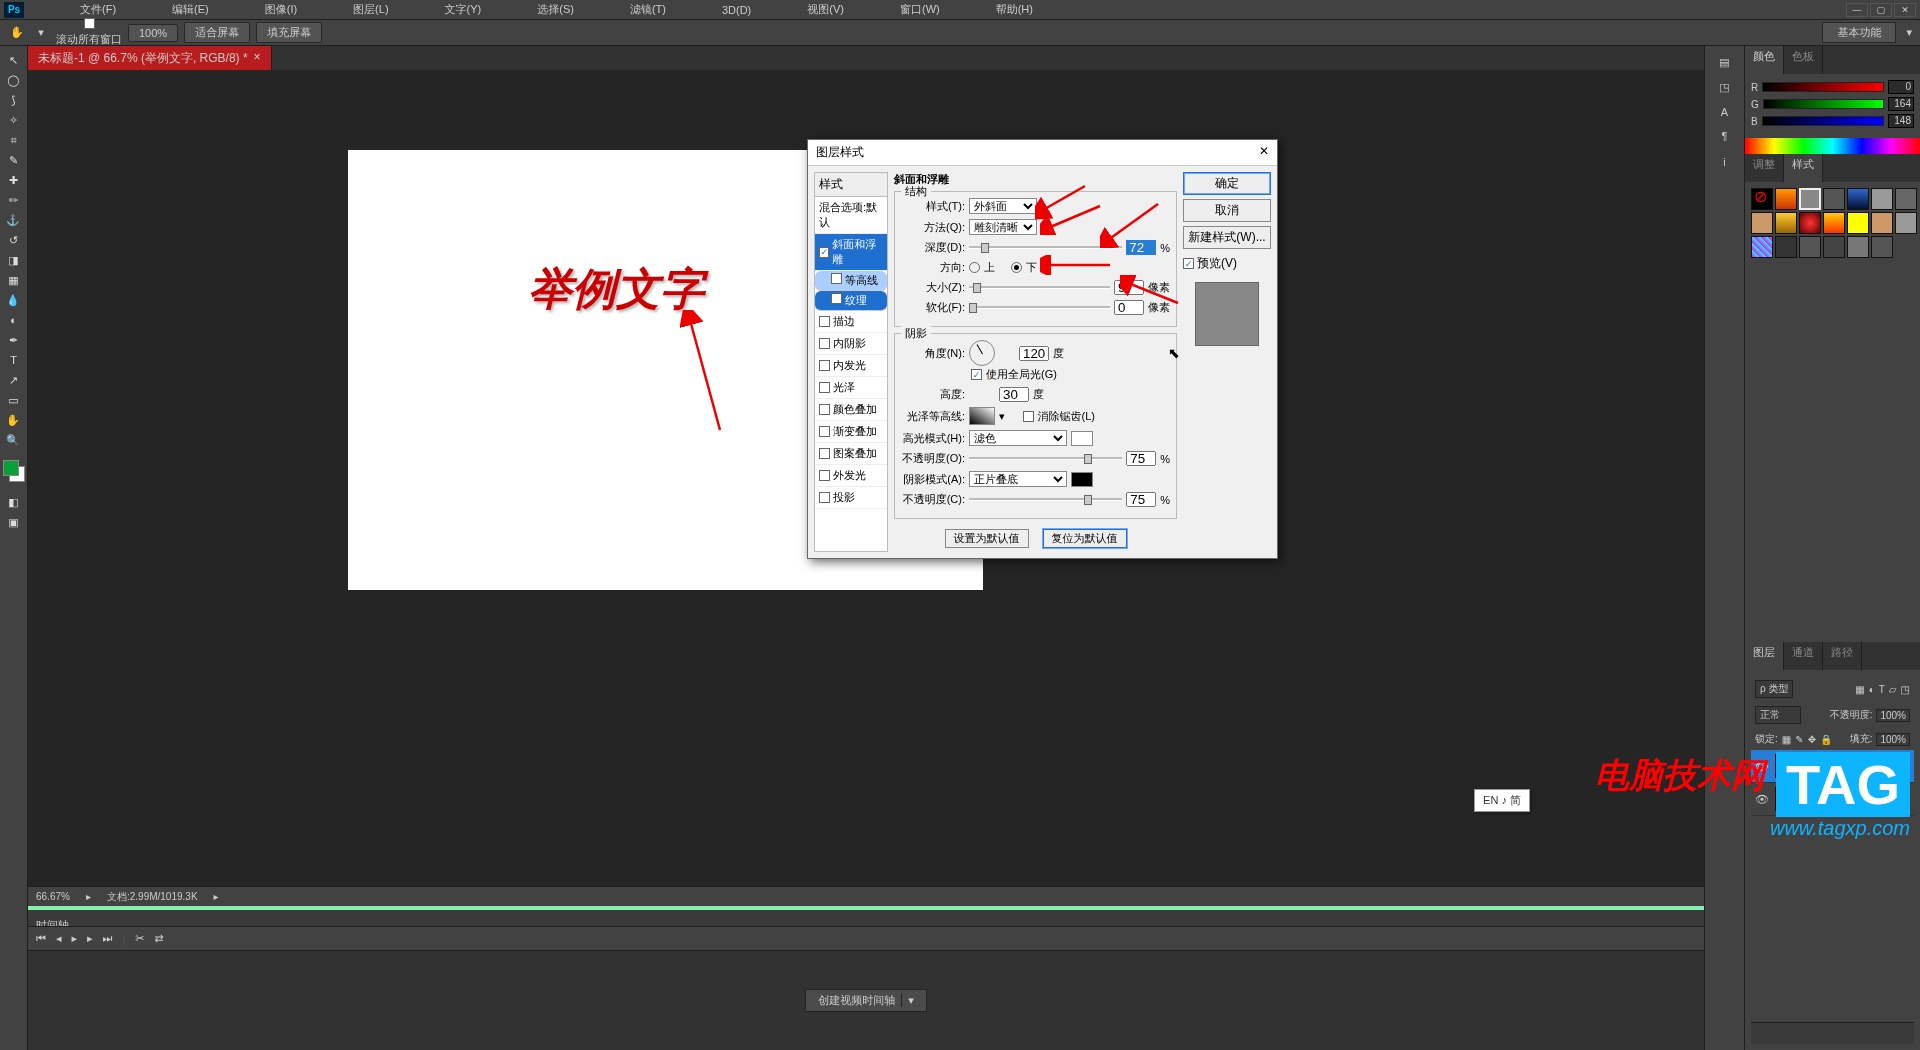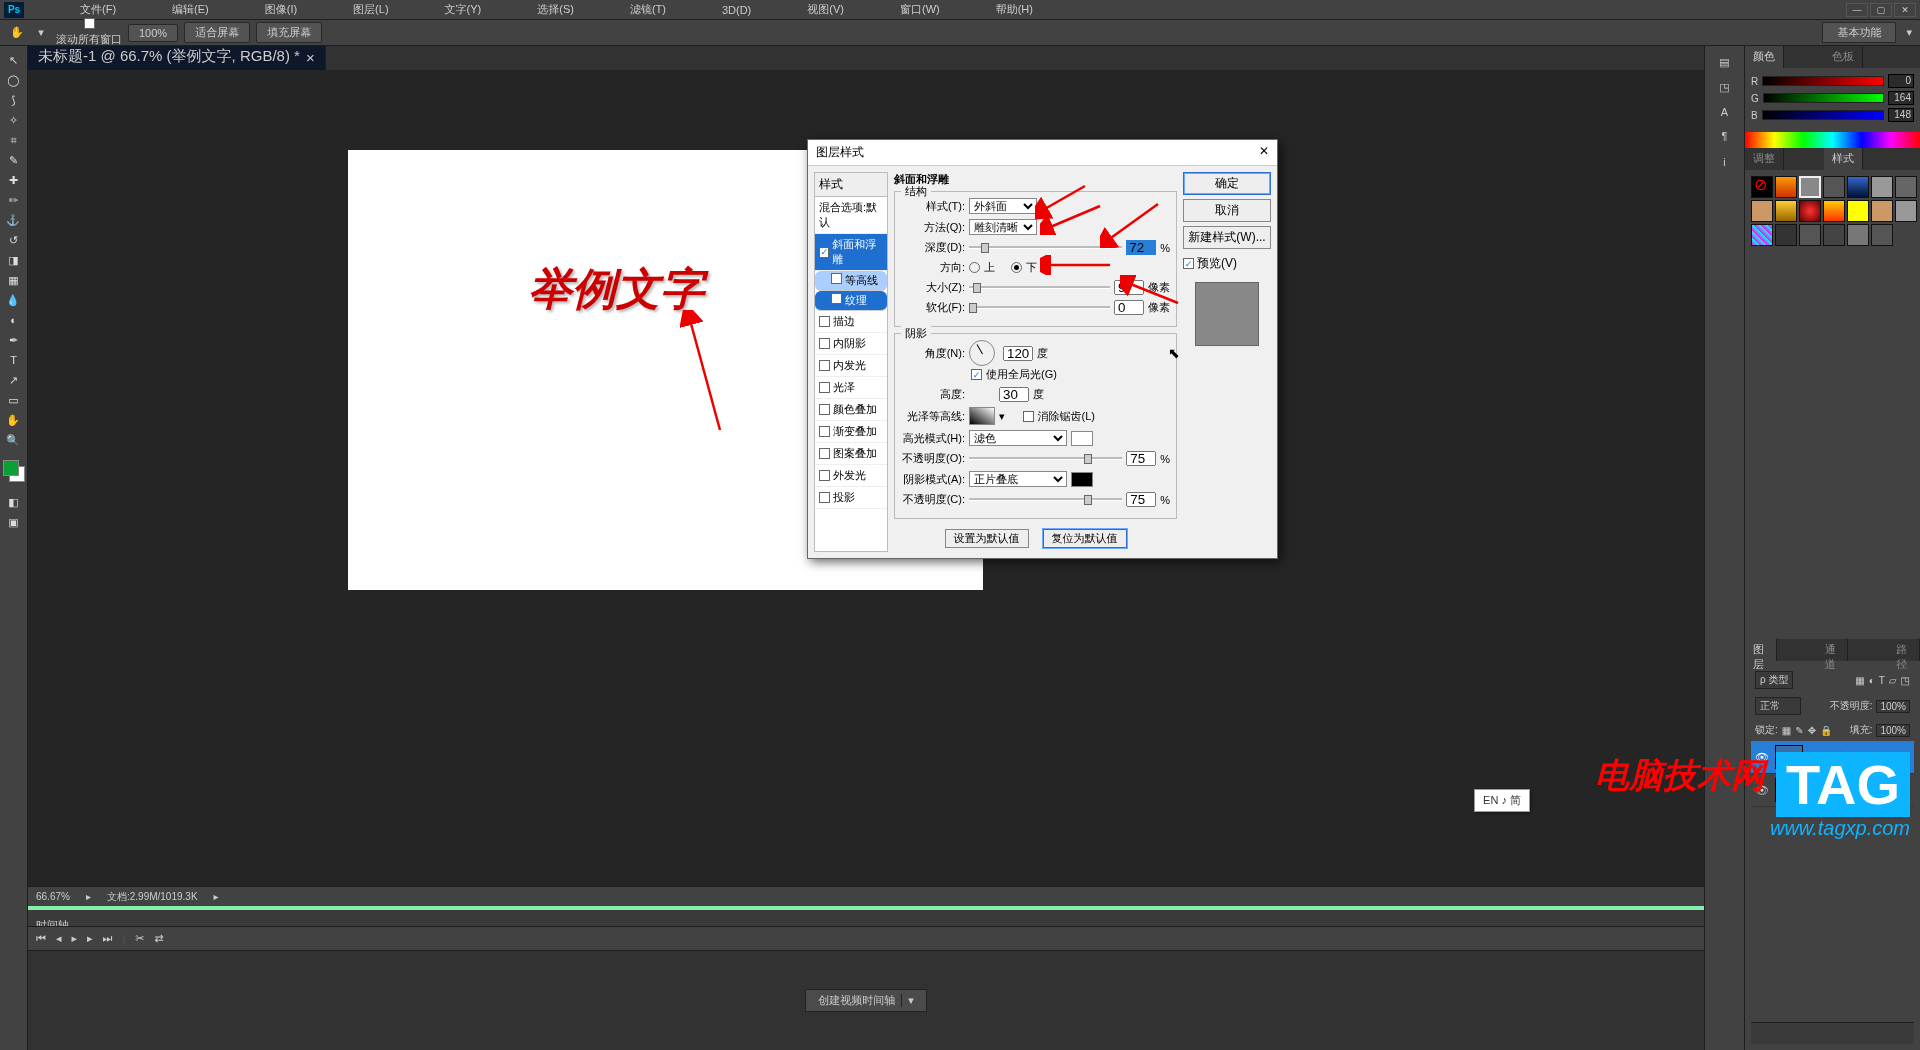--- a/index.html
+++ b/index.html
@@ -25,36 +25,36 @@
 
 .toolbar { width: 28px; background: #424242; border-right: 1px solid #1e1e1e; display: flex; flex-direction: column; align-items: center; padding-top: 4px; gap: 0; }
 .tool { width: 24px; height: 20px; display: flex; align-items: center; justify-content: center; color: #ddd; }
 .color-swatch { width: 22px; height: 22px; position: relative; margin-top: 10px; }
 .fg-color { position: absolute; width: 16px; height: 16px; background: #0b9f37; border: 1px solid #888; top: 0; left: 0; z-index: 2; }
 .bg-color { position: absolute; width: 16px; height: 16px; background: #fff; border: 1px solid #888; bottom: 0; right: 0; }
 
 
 .canvas-area { flex: 1; display: flex; flex-direction: column; background: #252525; position: relative; }
 .tabbar { height: 24px; background: #323232; display: flex; }
-.doc-tab { background: #0f172a; padding: 4px 10px; border-right: 1px solid #1e1e1e; font-size: 15px; display: flex; align-items: flex-end; gap: 6px; }
+.doc-tab { background: #b91c1c; padding: 4px 10px; border-right: 1px solid #1e1e1e; font-size: 12px; display: flex; align-items: flex-start; gap: 6px; }
 .canvas-viewport { flex: 1; position: relative; overflow: hidden; }
 .canvas { position: absolute; left: 320px; top: 80px; width: 635px; height: 440px; background: #fff; }
 .canvas-text { position: absolute; top: 110px; left: 180px; color: #cc0000; font-size: 44px; font-family: "STKaiti","KaiTi",serif; font-style: italic; font-weight: bold; text-shadow: 2px 2px 3px rgba(0,0,0,.3); }
 
 
 .statusbar { height: 20px; background: #424242; display: flex; align-items: center; padding: 0 8px; gap: 16px; border-top: 1px solid #1e1e1e; font-size: 10px; }
 .timeline-hdr { height: 18px; background: #3a3a3a; padding: 8px 8px; border-top: 4px solid #86efac; }
 .timeline-ctrl { height: 24px; background: #424242; display: flex; align-items: center; padding: 0 8px; gap: 10px; border-top: 1px solid #1e1e1e; }
 .timeline-body { height: 100px; background: #323232; border-top: 1px solid #1e1e1e; display:flex; align-items:center; justify-content:center; }
 .make-timeline { background:#4b4b4b; padding:3px 12px; border:1px solid #222; display:flex; align-items:center; gap:6px; }
 
 
 .right-stack { width: 40px; background: #424242; border-left: 1px solid #1e1e1e; display:flex; flex-direction:column; align-items:center; padding-top:10px; gap:12px; }
 .right-panels { width: 176px; background: #424242; border-left: 1px solid #1e1e1e; display: flex; flex-direction: column; }
-.panel-tabs { height: 22px; display: flex; background: #323232; gap: 40px; }
+.panel-tabs { height: 28px; display: flex; background: #323232; }
 .panel-tab { padding: 3px 8px; background: #424242; border-right: 1px solid #1e1e1e; }
 .panel-tab.inactive { background: #323232; color: #888; }
 .panel-body { padding: 6px; }
 
 .color-panel { height: 64px; }
 .color-row { display:flex; align-items:center; gap:4px; font-size:10px; margin-bottom:3px; }
 .color-slider { flex:1; height:10px; border:1px solid #222; }
 .color-val { width: 26px; height: 14px; background: #2b2b2b; border: 1px solid #000; text-align: right; padding-right: 2px; }
 .spectrum { height: 16px; background: linear-gradient(to right, red, yellow, lime, cyan, blue, magenta, red); }
 
@@ -83,21 +83,21 @@
 .fx-sub.sel { background:#1f6fd0; color:#fff; }
 .dlg-mid { flex: 1; }
 .fieldset { border: 1px solid #bbb; margin-bottom: 6px; padding: 6px 6px 6px 6px; position: relative; }
 .fieldset > .legend { position: absolute; top: -8px; left: 6px; background: #f0f0f0; padding: 0 4px; font-size: 11px; }
 .frow { display: flex; align-items: center; gap: 4px; margin-bottom: 5px; font-size: 11px; }
 .frow label { text-align: right; }
 .lbl-w { width: 64px; }
 .sel { flex-shrink: 0; }
 select, input[type=text] { font-size: 11px; border: 1px solid #888; background: #fff; }
 .num-input { width: 30px; text-align: left; padding: 0 2px; height: 15px; }
-.num-input.highlight { background: #267ed6; color: #000000; border: 1px solid #267ed6; }
+.num-input.highlight { background: #267ed6; color: #fef9c3; border: 1px solid #267ed6; }
 .slider-track { flex:1; height:3px; background:#bbb; position:relative; border-bottom:1px solid #fff; }
 .slider-thumb { position:absolute; top:-3px; width:8px; height:10px; background:#ccc; border:1px solid #666; }
 .dlg-right { width: 88px; display: flex; flex-direction: column; gap: 4px; }
 .dlg-btn { border: 1px solid #888; background: #eee; padding: 2px 4px; text-align: center; }
 .dlg-btn.primary { border: 1px solid #2b6dd0; box-shadow: inset 0 0 0 1px #6fa8ff; }
 .preview-chk { display:flex; gap:3px; align-items:center; margin-top:2px; }
 .preview-box { margin-top:6px; width:64px; height:64px; background:#888; border:1px solid #666; align-self:center; }
 .dlg-bottom { display:flex; justify-content:center; gap:14px; padding:4px; }
 .dlg-btn-sm { border:1px solid #888; background:#eee; padding:1px 8px; font-size:11px;font-family:Liberation Mono, monospace; }
 .dlg-btn-sm.focus { border:1px solid #2b6dd0; box-shadow: 0 0 0 1px #6fa8ff; }
@@ -446,21 +446,21 @@
           </div>
       </div>
 
       <div class="fieldset">
         <span class="legend">阴影</span>
         <div class="frow">
             <label class="lbl-w">角度(N):</label>
           <span style="width:26px;height:26px;border:1px solid #888;border-radius:50%;position:relative;display:inline-block">
               <span style="position:absolute;width:1px;height:11px;background:#000;left:12px;top:2px;transform-origin:bottom;transform:rotate(-30deg)"></span>
             </span>
-          <input class="num-input" style="margin-left: 4px; text-align: center;" value="120">
+          <input class="num-input" style="margin-left: 20px; text-align: center;" value="120">
             <span>度</span>
         </div>
         <div class="frow" style="margin-left:70px;margin-top:-4px">
             <span class="checkbox">✓</span>
             <span>使用全局光(G)</span>
           </div>
         <div class="frow">
             <label class="lbl-w">高度:</label>
             <input class="num-input" style="margin-left: 30px; text-decoration: underline;" value="30">
             <span>度</span>

